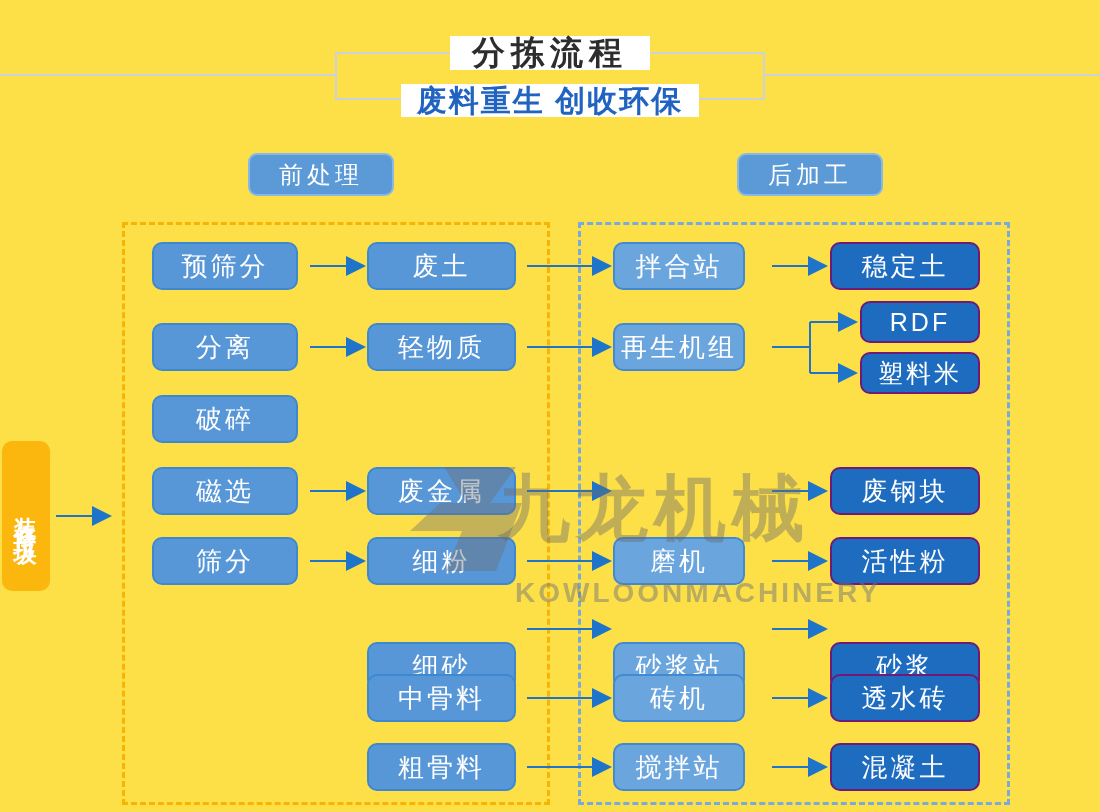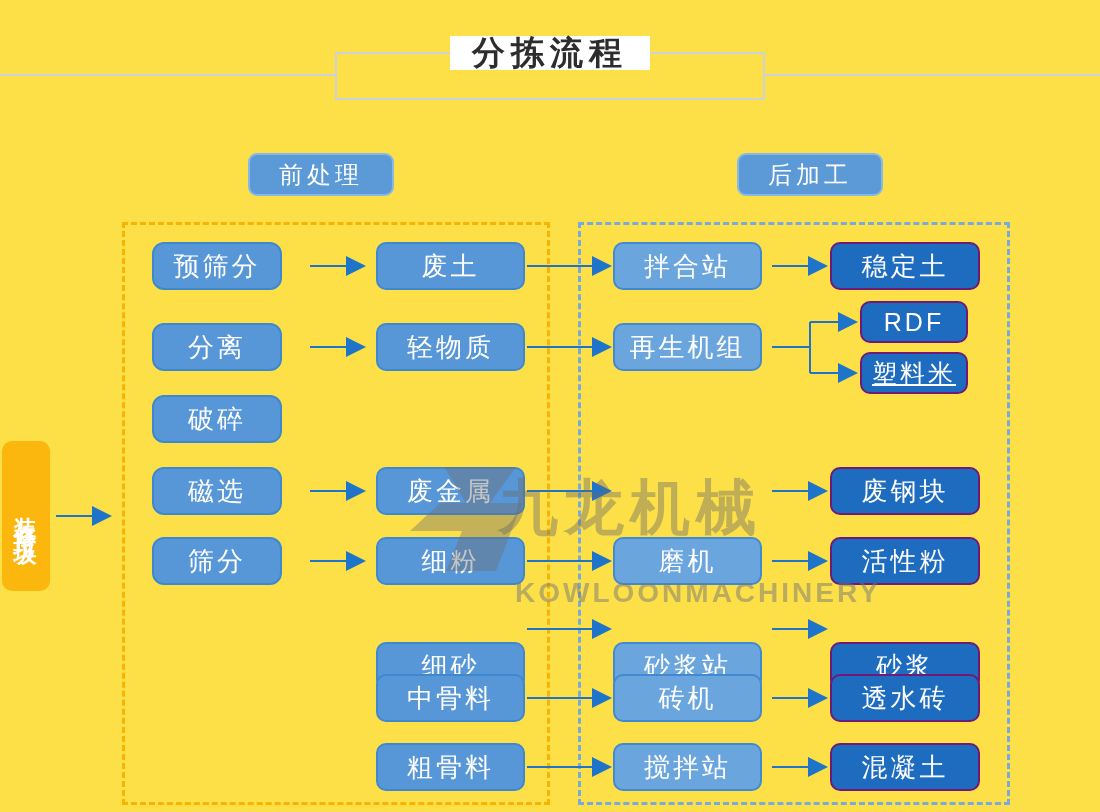--- a/index.html
+++ b/index.html
@@ -25,45 +25,46 @@
   
   .source{position:absolute;left:2px;top:441px;width:48px;height:150px;background:#fcb70f;border-radius:10px;
     display:flex;align-items:center;justify-content:center;z-index:2;}
   .source span{writing-mode:vertical-rl;color:#ffffff;font-size:23px;font-weight:bold;letter-spacing:9px;}
   
   .node{position:absolute;height:48px;border-radius:10px;box-sizing:border-box;display:flex;align-items:center;justify-content:center;
     color:#ffffff;font-size:26px;letter-spacing:3px;z-index:2;}
   .node.light{background:#5897d7;border:2px solid #3e88d0;}
   .node.mid{background:#6aa5de;border:2px solid #4189d1;}
   .node.dark{background:#1d6cc0;border:2px solid #701a75;}
-  .c1{left:152px;width:130px;border-radius:12px;}
-  .c2{left:376px;width:149px;text-align:center;}
-  .c3{left:613px;width:149px;}
+  .c1{left:152px;width:146px;}
+  .c2{left:367px;width:149px;text-align:center;}
+  .c3{left:613px;width:132px;}
   .c4{left:830px;width:150px;}
   .rA{top:242px;} .rB{top:323px;} .rC{top:395px;} .rD{top:467px;}
   .rE{top:537px;} .rF{top:605px;margin-top:37px;} .rG{top:674px;} .rH{top:743px;}
-  .small{left:860px;width:108px;height:42px;font-size:25px;text-align:center;}
-  .sRdf{top:301px;} .sPla{top:352px;text-decoration:underline;}
+  .small{left:860px;width:120px;height:42px;font-size:25px;text-align:center;}
+  .sRdf{top:301px;} .sPla{top:352px;}
   
   svg.arrows{position:absolute;left:0;top:0;z-index:4;pointer-events:none;}
   
   .wm{position:absolute;z-index:5;pointer-events:none;}
-  .wm-cn{left:498px;top:458px;font-size:60px;font-weight:bold;letter-spacing:6px;color:rgba(105,105,105,0.42);line-height:100px;}
+  .wm-cn{left:498px;top:458px;font-size:72px;font-weight:bold;letter-spacing:6px;color:rgba(105,105,105,0.42);line-height:100px;}
   .wm-en{left:515px;top:564px;font-size:28px;font-weight:bold;letter-spacing:3px;color:rgba(120,120,120,0.50);margin-top:13px;}
   .wm-logo{left:402px;top:461px;opacity:0.40;}
 </style>
 </head>
 <body>
 
 <div class="stage">
 
   <div class="hline" style="left:0;top:74px;width:335px;"></div>
   <div class="hline" style="left:765px;top:74px;width:335px;"></div>
   <div class="hrect"></div>
   <div class="title-row"><span>分拣流程</span></div>
+  <div class="subtitle-row"><span>废料重生 创收环保</span></div>
 
   <div class="sec-btn" style="left:248px;top:153px;">前处理</div>
   <div class="sec-btn" style="left:737px;top:153px;">后加工</div>
 
   <div class="dash orange"></div>
   <div class="dash blue"></div>
 
   <div class="source">
       <span>装修垃圾</span>
     </div>

